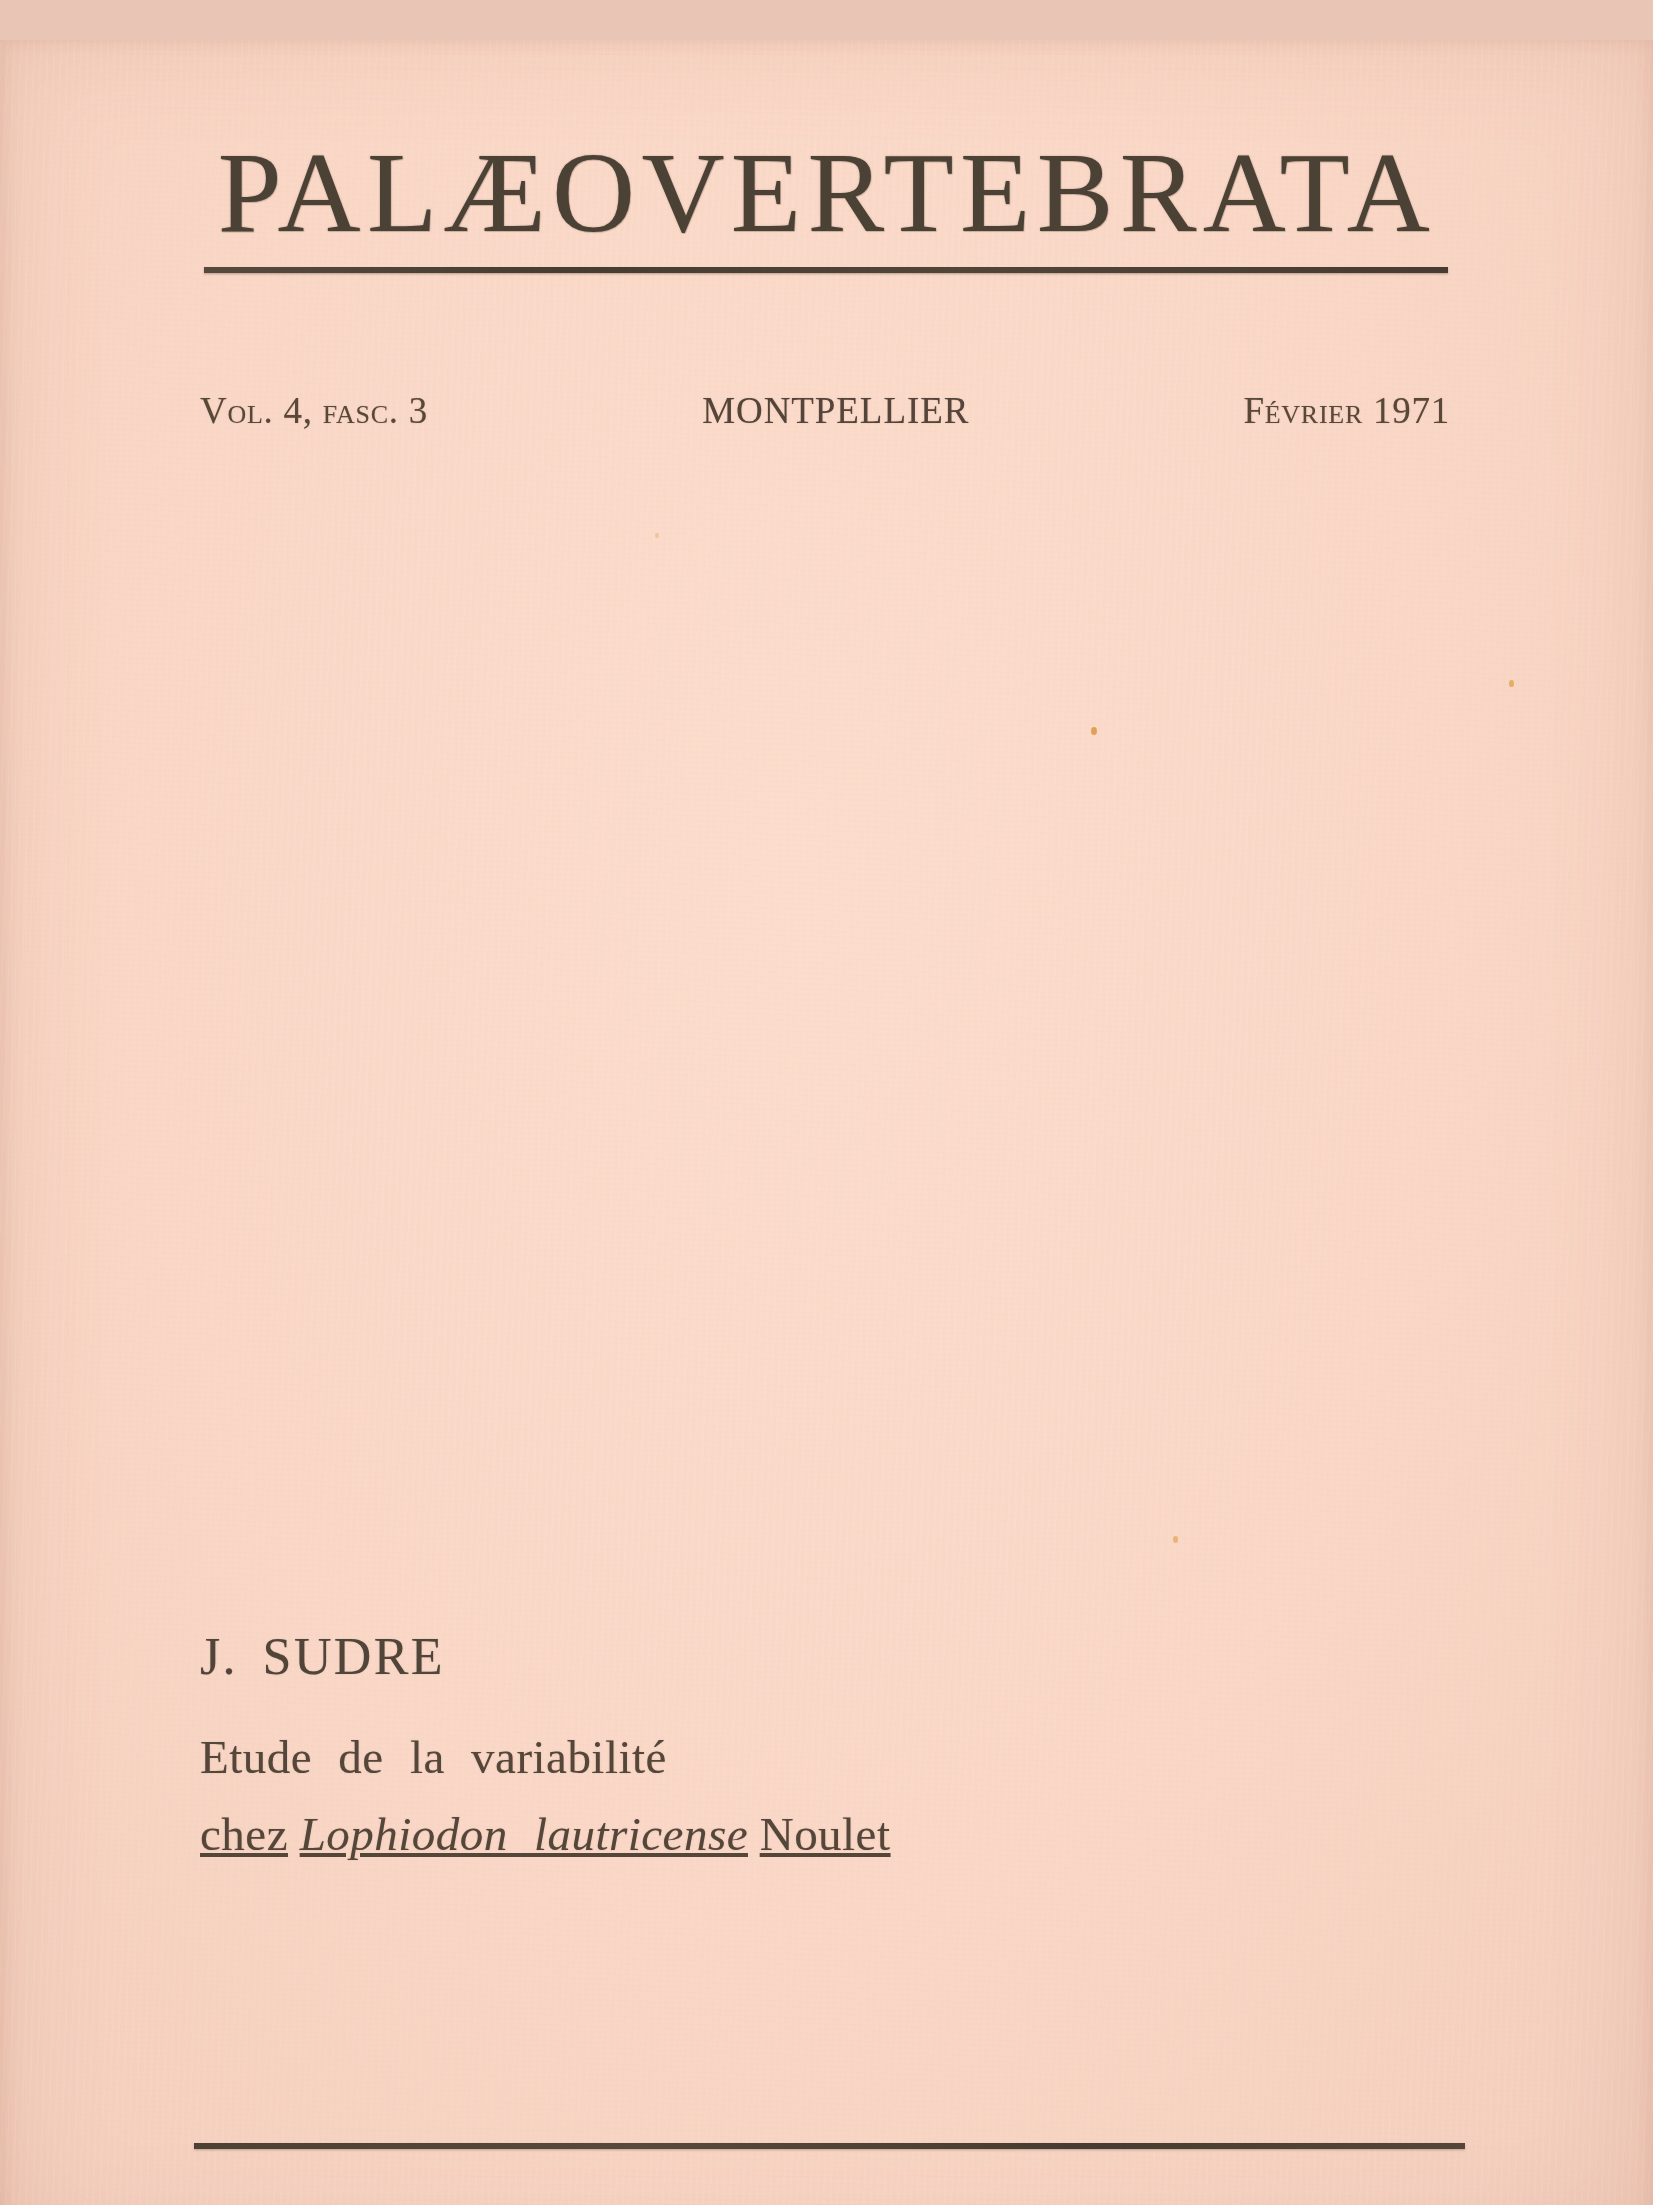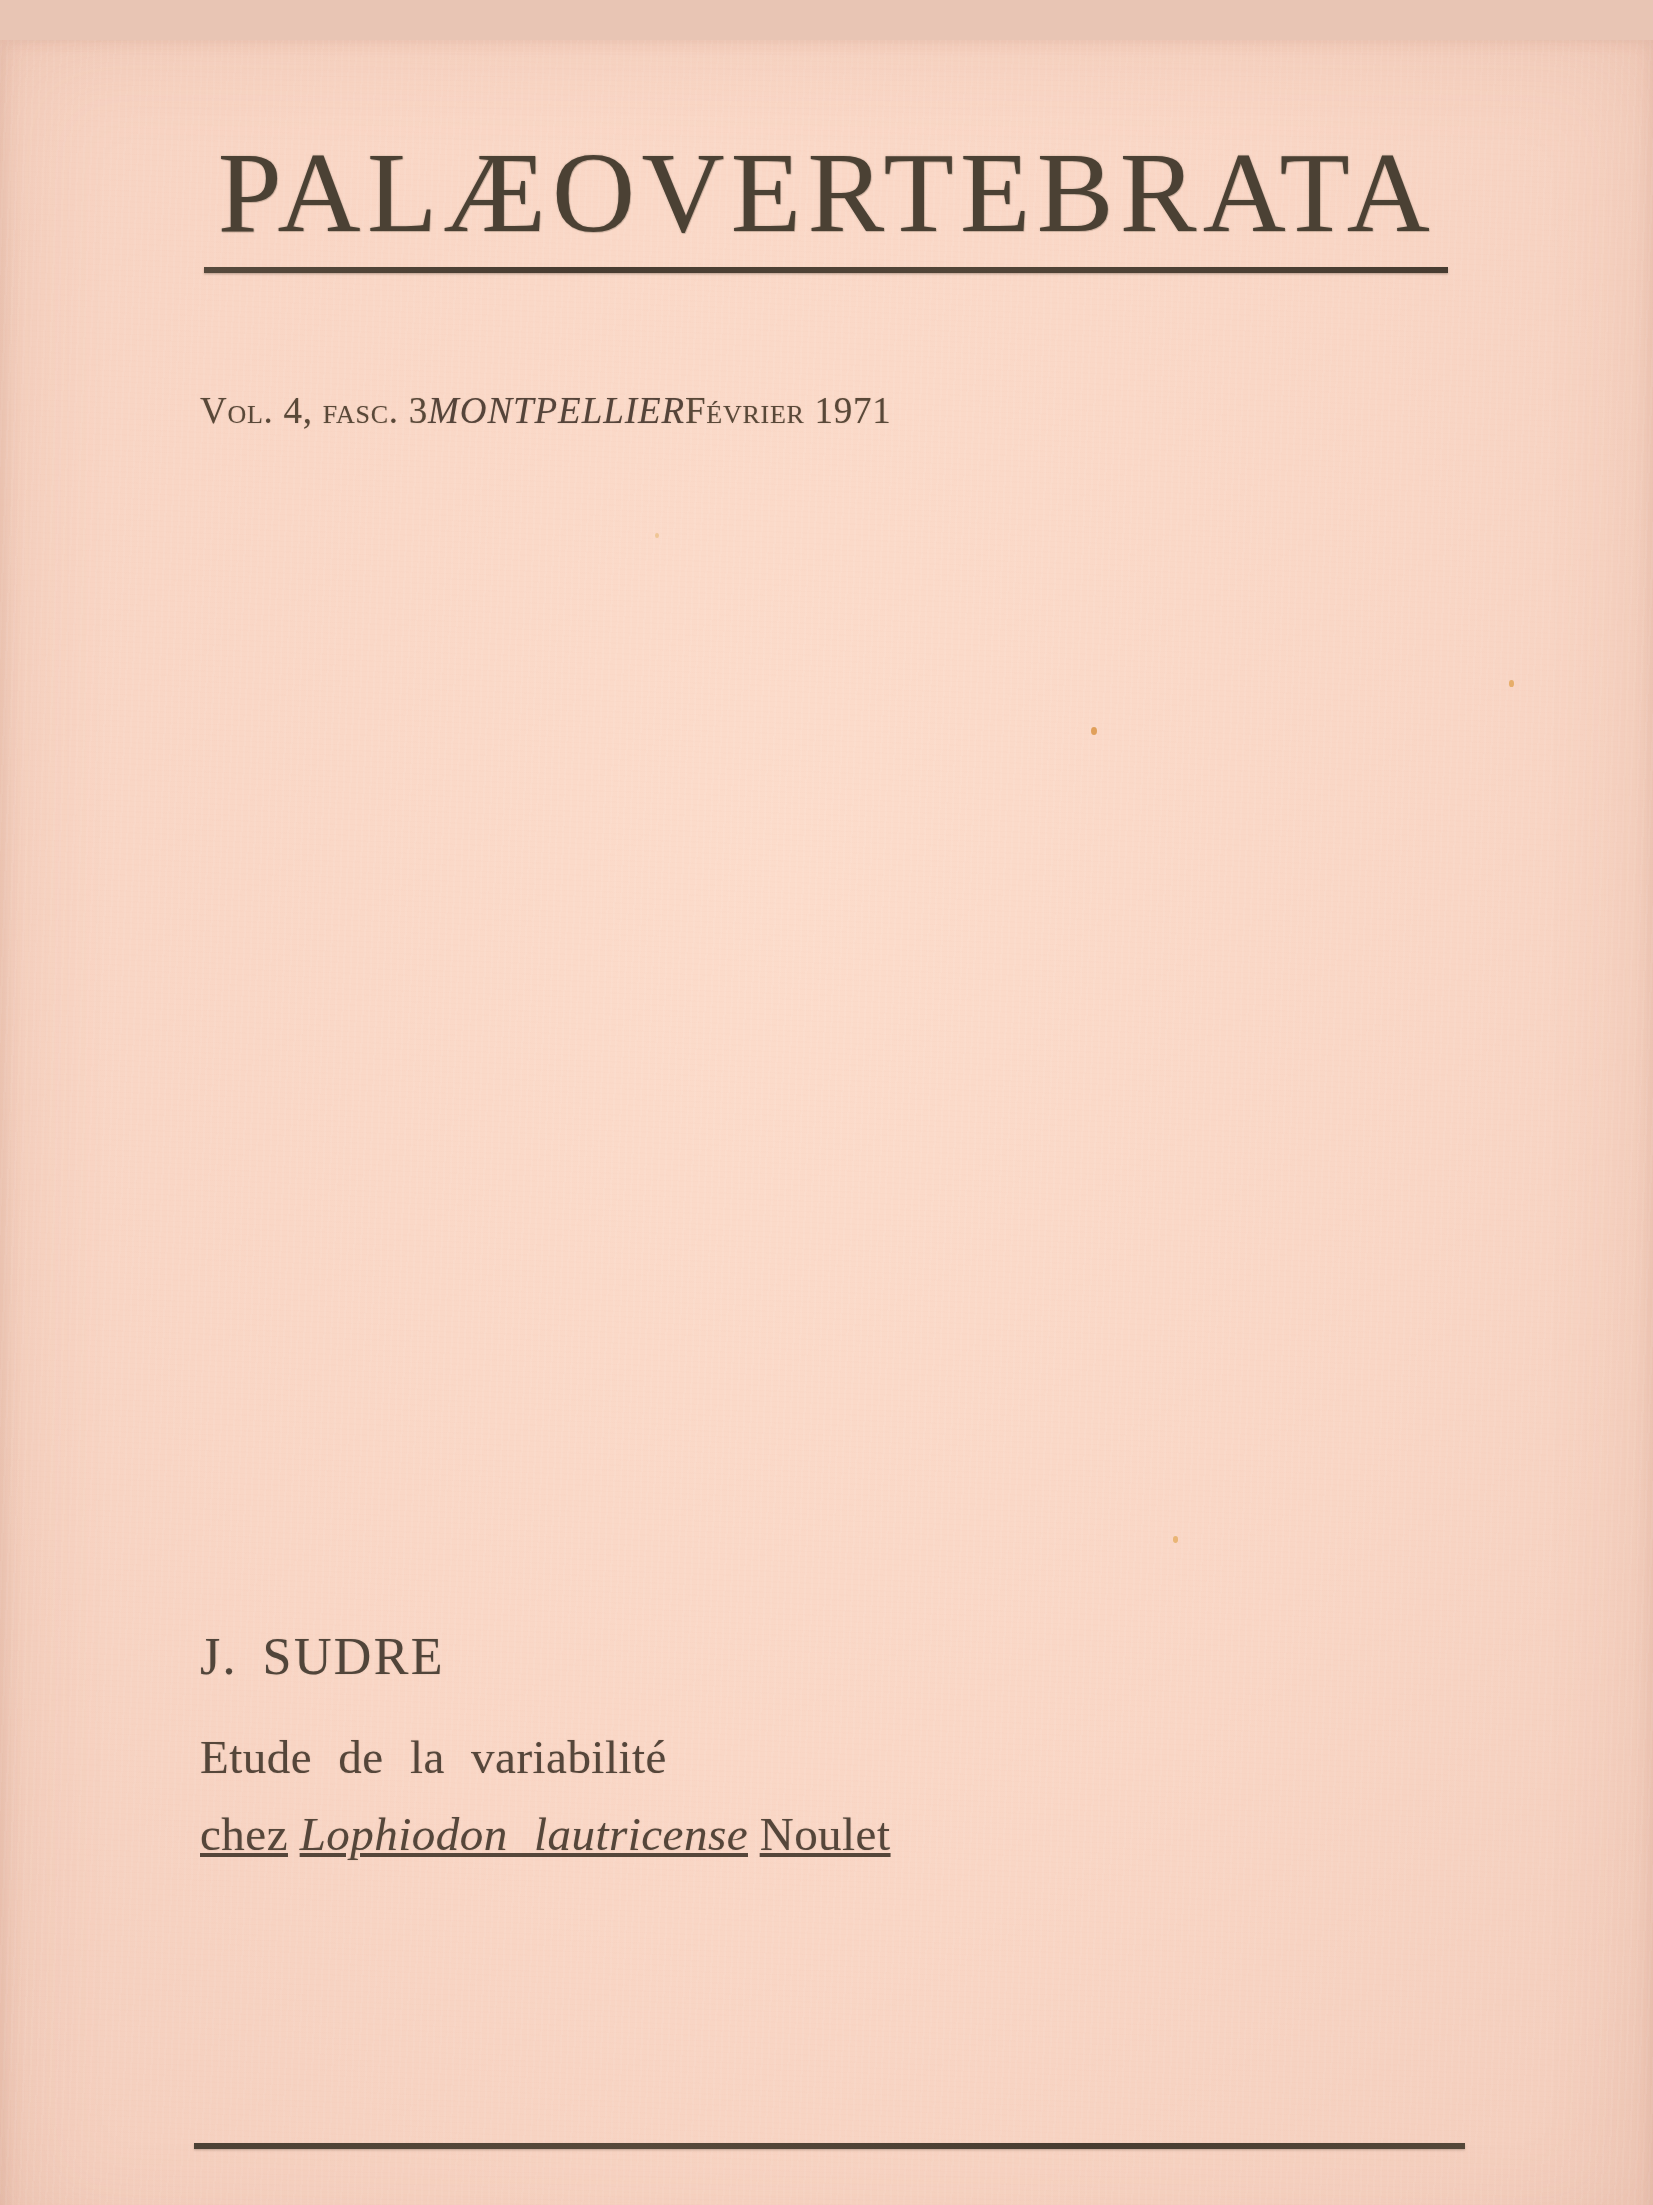--- a/index.html
+++ b/index.html
@@ -58,28 +58,29 @@
     background: linear-gradient(90deg, #564a3d 0%, #473c31 30%, #514538 60%, #473c31 100%);
     box-shadow: 0 1.3px 2px rgba(90, 70, 55, 0.35);
   }
 
   .issue-line {
     position: absolute;
     top: 350px;
     left: 200px;
     width: 1250px;
     display: flex;
+    justify-content: space-between;
     align-items: baseline;
     font-size: 37px;
     line-height: 1.15;
     color: #594838;
     text-shadow: 0 0 1.3px rgba(90, 72, 56, 0.3);
   }
   .smallcaps { font-variant: small-caps; letter-spacing: 0.02em; }
-  .issue-city { letter-spacing: 0.025em; color: #55443a; font-style: italic; }
+  .issue-city { letter-spacing: 0.025em; color: #55443a; }
 
   .article-block {
     position: absolute;
     left: 200px;
     top: 1591px;
     width: 1270px;
   }
   .article-author {
     font-size: 52px;
     line-height: 1;

